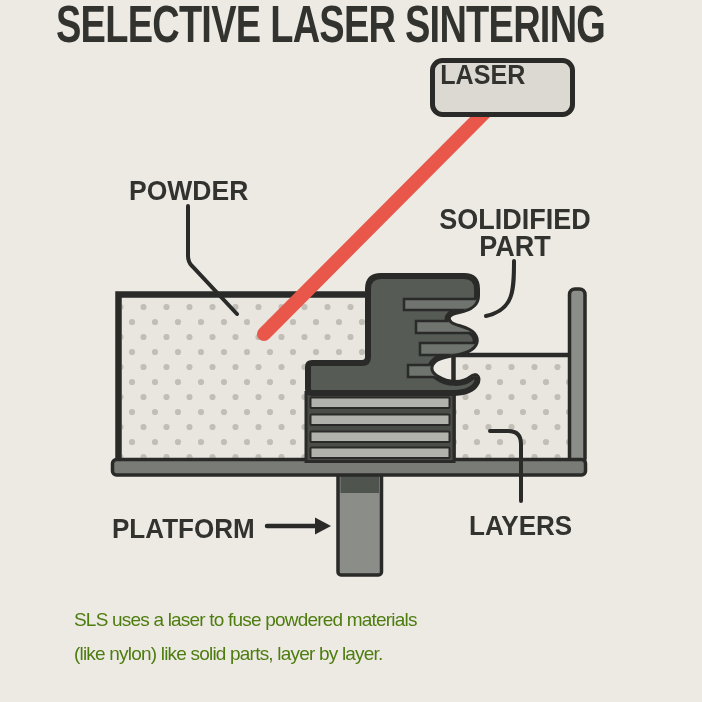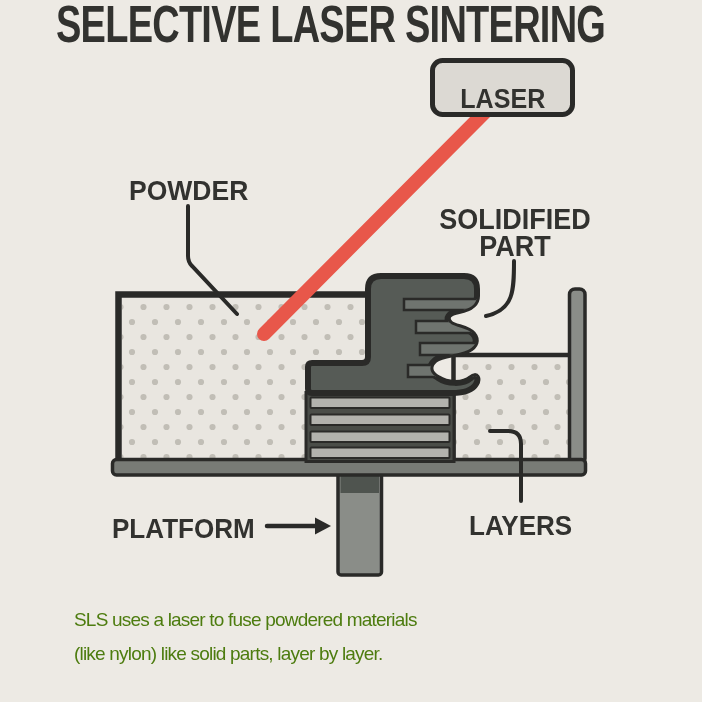--- a/index.html
+++ b/index.html
@@ -19,22 +19,22 @@
     white-space:nowrap;
   }
   #title{
     left:56px;top:-6px;
     font-size:52px;
     letter-spacing:-1px;
     transform:scaleX(0.73);
     transform-origin:0 0;
   }
   #laser-label{
-    left:432px;top:60px;width:141px;height:55px;
-    display:flex;align-items:flex-end;justify-content:center;
+    left:412px;top:60px;width:141px;height:55px;
+    display:flex;align-items:flex-start;justify-content:center;
     font-size:27px;
   }
   #laser-label span{transform:scaleX(0.93);}
   #powder-label{
     left:129px;top:174px;
     font-size:28.5px;
     transform:scaleX(0.93);transform-origin:0 0;
   }
   #solidified-label{
     left:425px;top:206px;width:180px;

